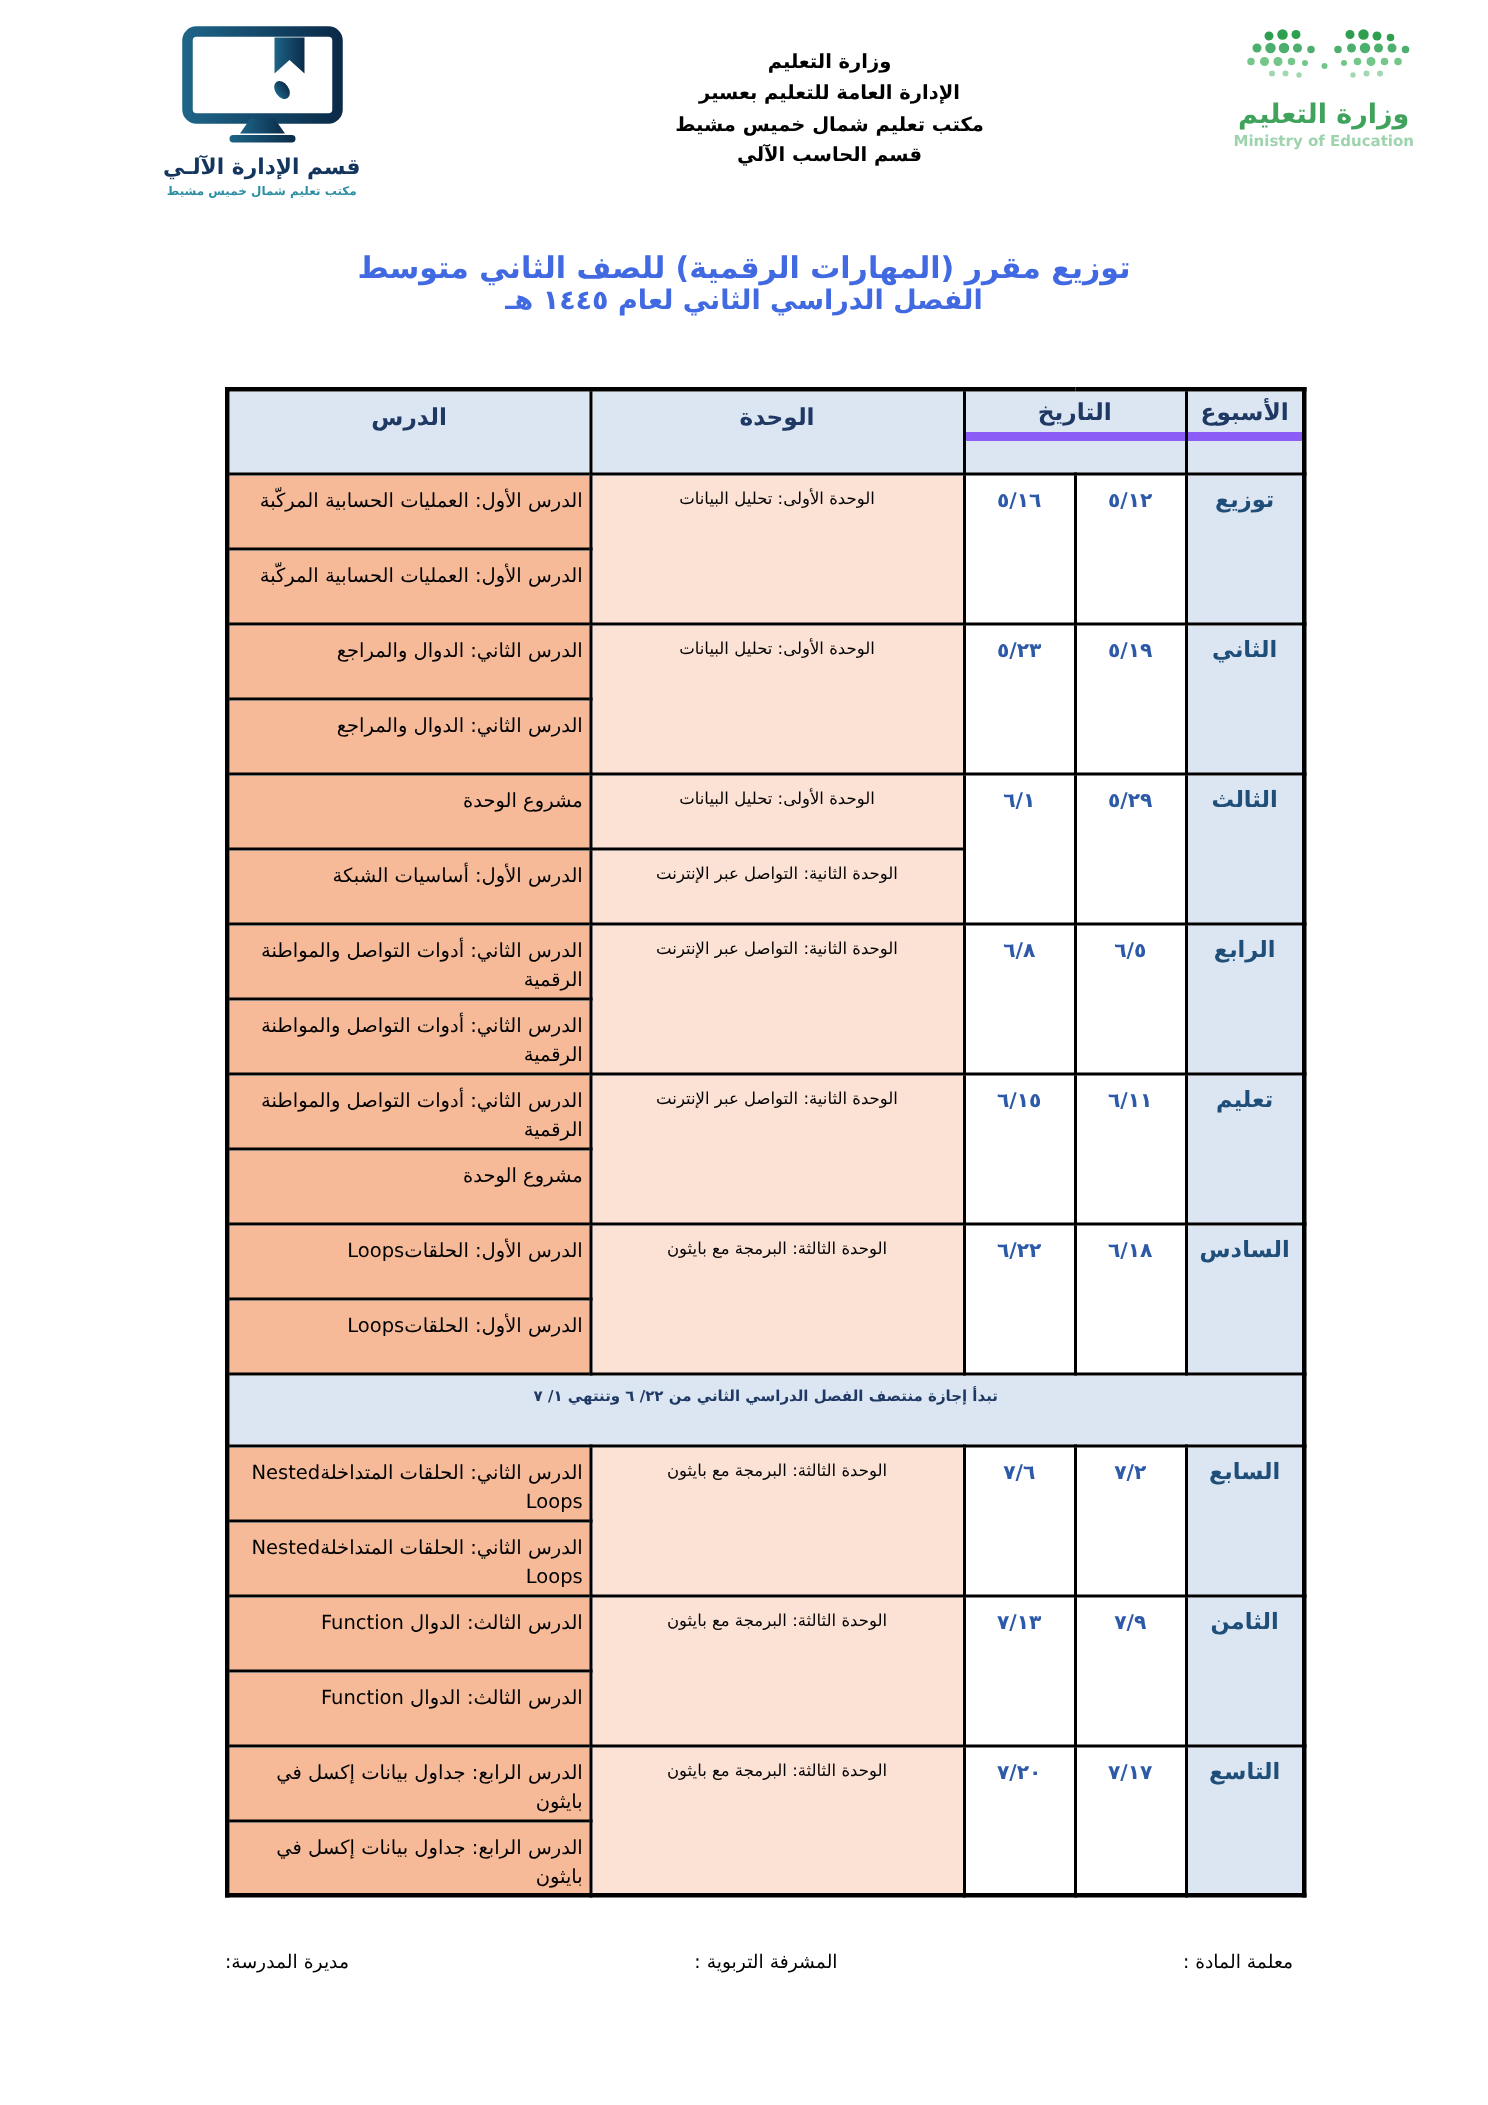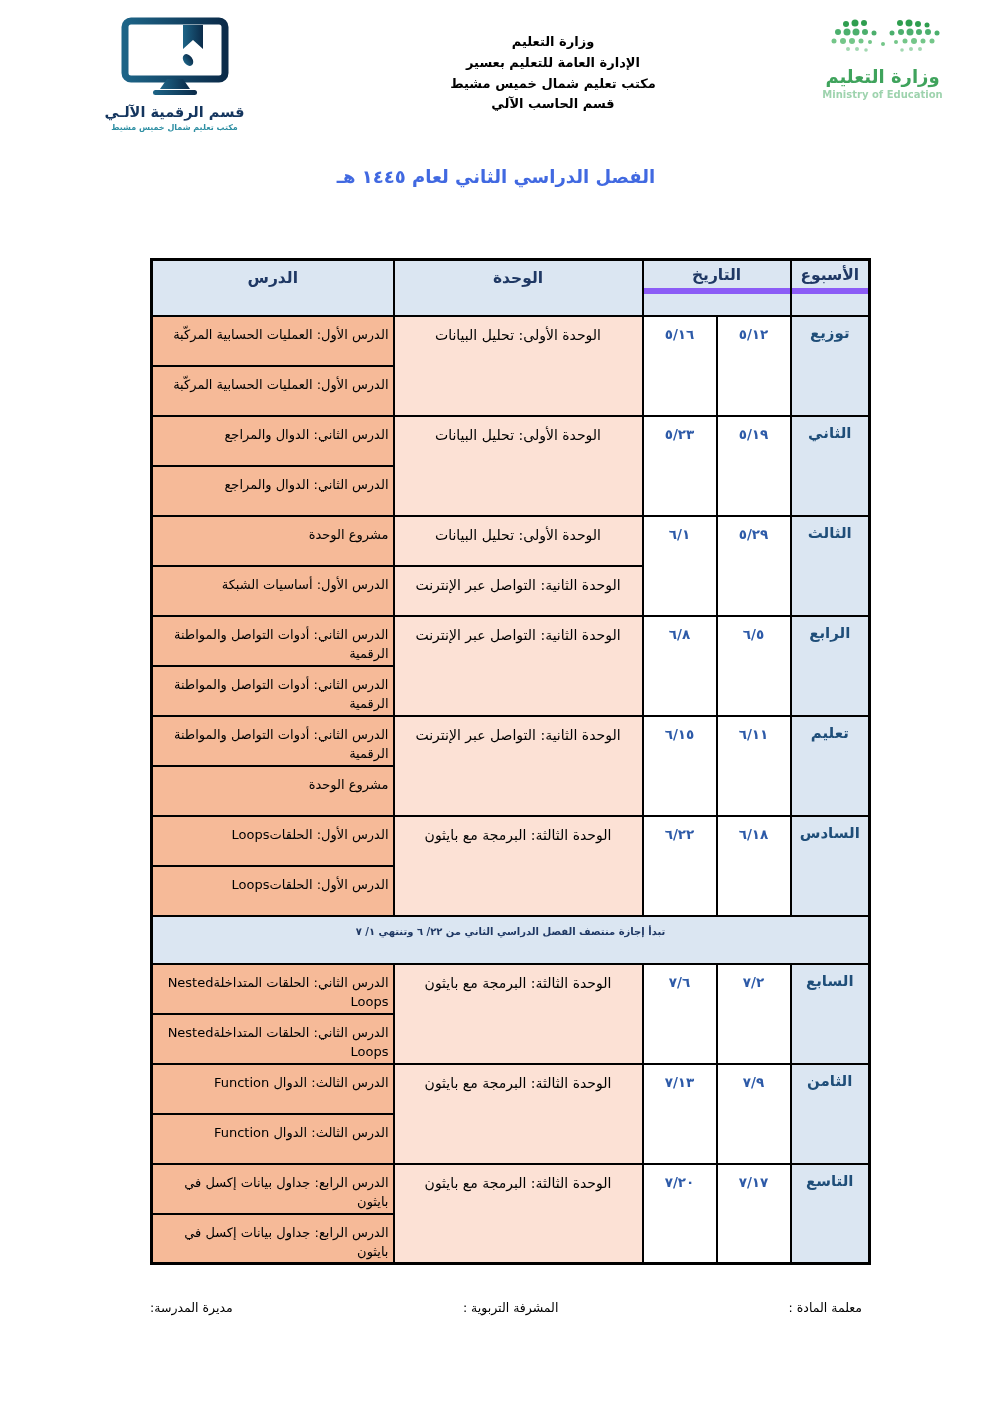--- a/index.html
+++ b/index.html
@@ -44,21 +44,21 @@
 
   td.week {
     background:#dbe6f2; color:#1f4e79; font-weight:bold; font-size:15px;
     text-align:center; vertical-align:top; padding-top:7px;
   }
   td.date {
     background:#ffffff; color:#2d5aa8; font-weight:bold; font-size:13.5px;
     text-align:center; vertical-align:top; padding-top:9px;
   }
   td.unit {
-    background:#fce1d5; color:#000; font-size:14px; line-height:1.6;
+    background:#fce1d5; color:#000; font-size:11px; line-height:1.6;
     text-align:center; vertical-align:top; padding:7px 6px 0;
   }
   td.lesson {
     background:#f6ba98; color:#000; font-size:13px; line-height:1.5;
     text-align:right; vertical-align:top; padding:8px 4px 0;
   }
   td.break {
     background:#dbe6f2; color:#1f3864; font-weight:bold; font-size:10px;
     text-align:center; vertical-align:top; padding-top:9px;
   }
@@ -82,21 +82,21 @@
           <stop offset="0" stop-color="#1d6487"></stop>
             <stop offset="1" stop-color="#0b2b49"></stop>
         </linearGradient>
       </defs>
       <rect x="10" y="5" width="100" height="58" rx="6" fill="none" stroke="url(#g1)" stroke-width="7"></rect>
       <path d="M68 9 h20 v24 l-10 -9 l-10 9 z" fill="url(#g1)"></path>
       <ellipse cx="73" cy="44" rx="4.5" ry="6.5" transform="rotate(-35 73 44)" fill="url(#g1)"></ellipse>
       <path d="M52 63 h16 l7 10 h-30 z" fill="url(#g1)"></path>
       <rect x="38" y="74" width="44" height="5" rx="2.5" fill="url(#g1)"></rect>
     </svg>
-    <div class="dept-name">قسم الرقمية الآلـي</div>
+    <div class="dept-name">قسم الإدارة الآلـي</div>
     <div class="dept-office">مكتب تعليم شمال خميس مشيط</div>
   </div>
 
   <div class="center-head">
     <div>وزارة التعليم</div>
     <div>الإدارة العامة للتعليم بعسير</div>
     <div>مكتب تعليم شمال خميس مشيط</div>
     <div>قسم الحاسب الآلي</div>
   </div>
 
@@ -144,20 +144,21 @@
         <circle cx="94" cy="32" r="1.8"></circle>
           <circle cx="103" cy="31" r="2"></circle>
           <circle cx="112" cy="31" r="2"></circle>
       </g>
     </svg>
     <div class="moe-wordmark">وزارة التعليم</div>
     <div class="moe-sub">Ministry of Education</div>
   </div>
 
   <div class="titles">
+    <div class="doc-title">توزيع مقرر (المهارات الرقمية) للصف الثاني متوسط</div>
     <div class="doc-subtitle">الفصل الدراسي الثاني لعام ١٤٤٥ هـ</div>
   </div>
 
   <div class="table-wrap">
     <table class="schedule">
       <colgroup>
         <col style="width:79px">
           <col style="width:74px">
           <col style="width:74px">
         <col style="width:249px">

